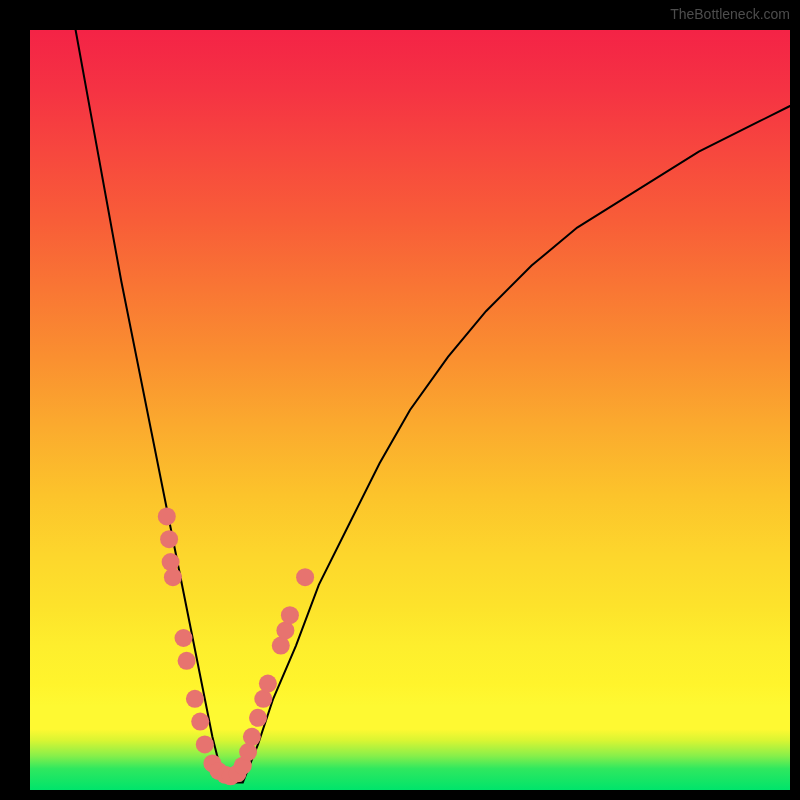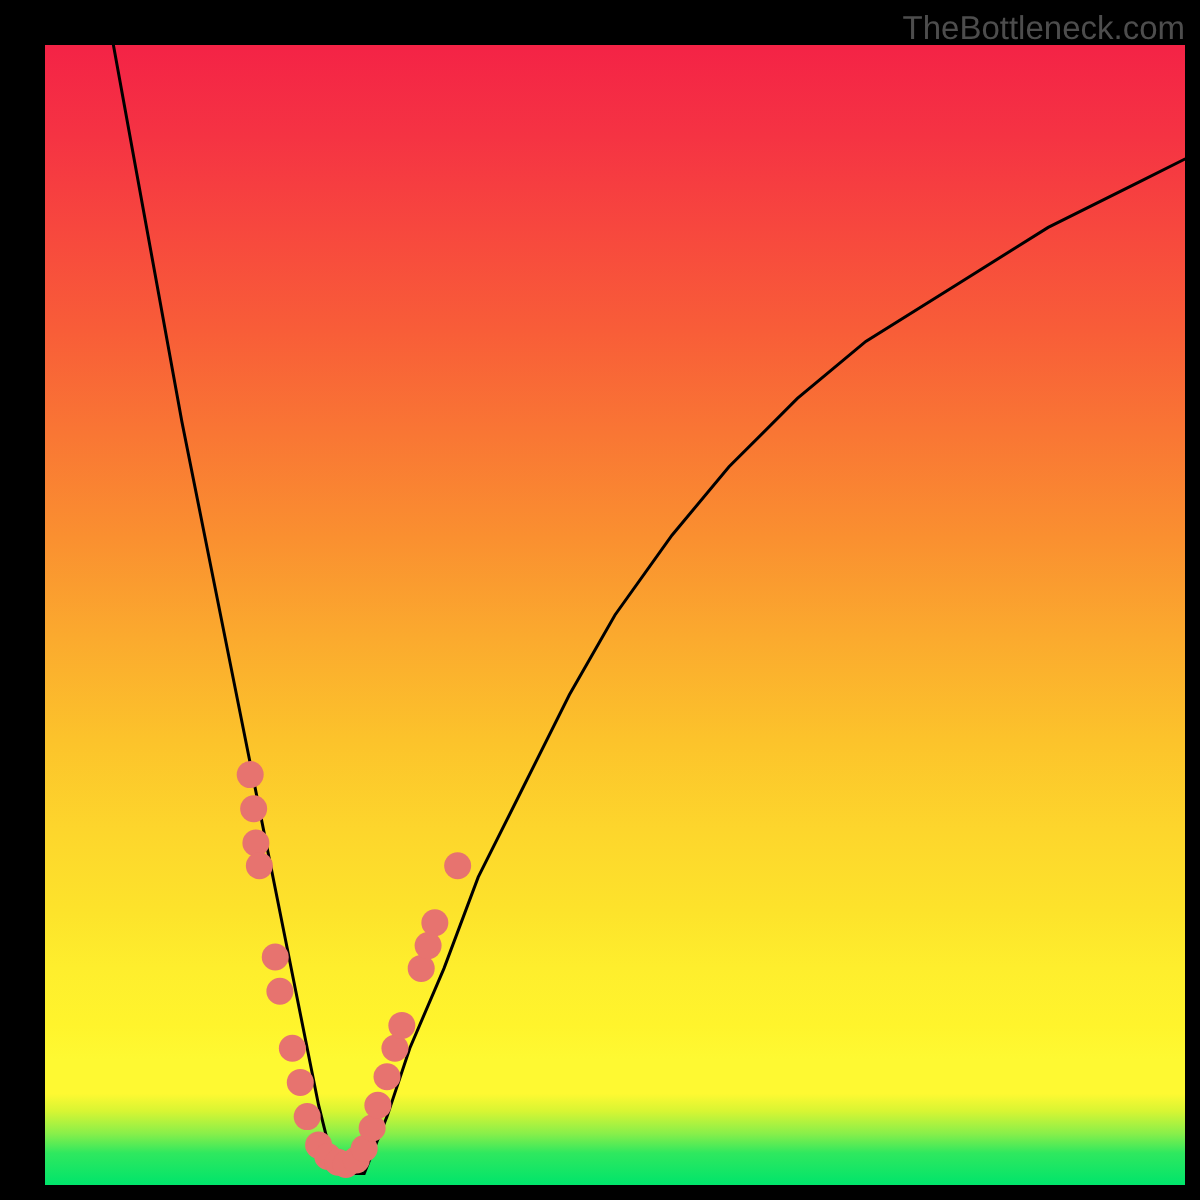--- a/index.html
+++ b/index.html
@@ -44,21 +44,21 @@
       #f7473e 84%,
       #f53343 92%,
       #f42346 100%
     );
   }
   .watermark {
     position: absolute;
     top: 6px;
     right: 10px;
     color: #4d4d4d;
-    font-size: 22px;
+    font-size: 14px;
     font-weight: 400;
     letter-spacing: 0px;
     user-select: none;
   }
   svg.curve {
     position: absolute;
     left: 0;
     top: 0;
     width: 760px;
     height: 760px;

